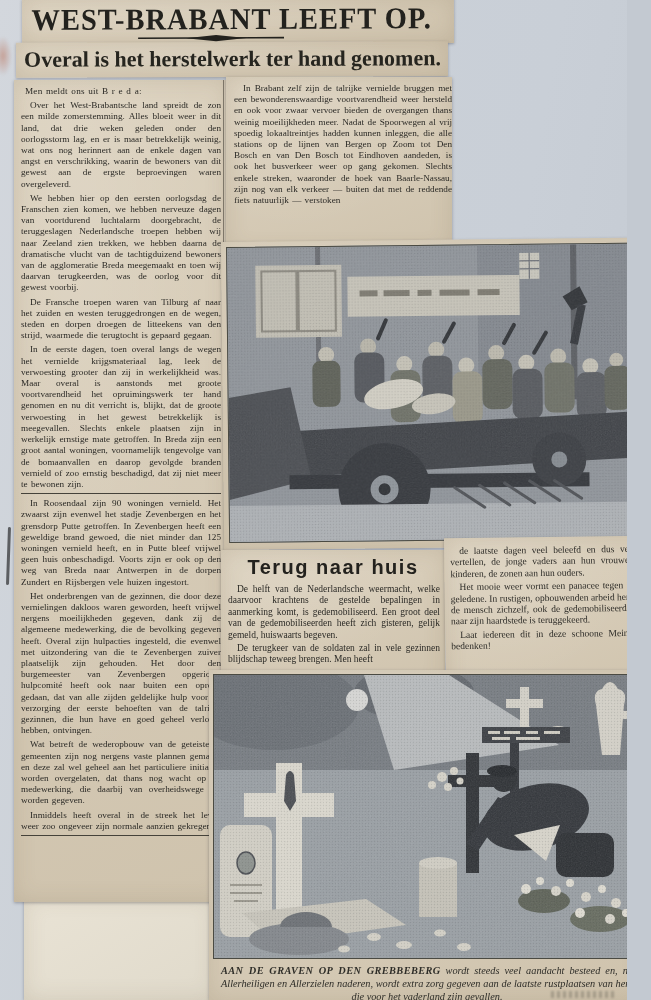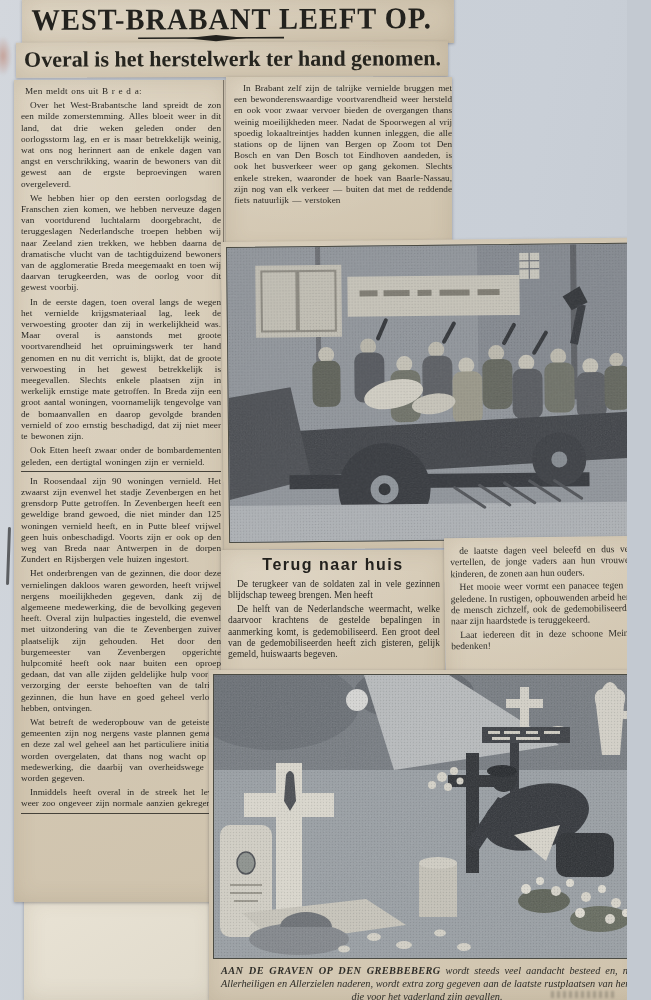--- a/index.html
+++ b/index.html
@@ -15,21 +15,21 @@
   h1,h2,h3,p{margin:0;}
   .headline{font-size:30px;font-weight:bold;letter-spacing:1px;white-space:nowrap;
             transform:scaleX(.95);transform-origin:left center;padding:4px 0 0 10px;color:#23221e;}
   .subhead{font-size:22px;font-weight:bold;white-space:nowrap;padding:4px 0 0 8px;color:#26251f;}
   .coltext p{font-size:9.2px;line-height:11.2px;text-align:justify;text-indent:9px;
              margin:0 0 3px 0;word-spacing:1px;}
   .coltext p.dateline{text-indent:4px;letter-spacing:.2px;}
   .colrule{border:none;border-top:1px solid #45423a;margin:2px 0 4px 0;}
   .vrule{position:absolute;width:1px;background:rgba(60,55,45,.55);}
   .terugtext p{font-size:9.5px;line-height:11.4px;text-align:justify;text-indent:9px;margin:0 0 2px 0;}
-  .terughead{font-family:"Liberation Sans",sans-serif;font-size:16px;font-weight:bold;
+  .terughead{font-family:"Liberation Sans",sans-serif;font-size:20px;font-weight:bold;
              letter-spacing:1.5px;text-align:center;padding:6px 0 5px 0;color:#23221e;}
   .caption{font-size:10.3px;line-height:13.2px;font-style:italic;text-align:justify;
            text-align-last:center;padding:5px 10px 0 12px;color:#2e2d28;}
   .caption .lead{font-weight:bold;letter-spacing:.4px;}
   .photoframe{display:block;border:1px solid #4a4a42;background:#8f9399;}
   .stain{position:absolute;left:-6px;top:36px;width:18px;height:40px;border-radius:50%;
          background:radial-gradient(ellipse,rgba(186,118,96,.55),rgba(186,118,96,0) 70%);
          filter:blur(1px);}
   .marginmark{position:absolute;left:7px;top:527px;width:3px;height:58px;background:#3e4042;
               transform:rotate(2deg);opacity:.8;border-radius:2px;}
@@ -57,22 +57,22 @@
     <h2 class="subhead">Overal is het herstelwerk ter hand genomen.</h2>
   </div>
 
   <div class="piece lightpiece" style="left:24px;top:896px;width:192px;height:104px;"></div>
 
   <div class="piece coltext" style="left:14px;top:80px;width:212px;height:822px;padding:0;">
     <div style="padding:6px 5px 0 7px;">
       <p class="dateline">Men meldt ons uit B r e d a:</p>
       <p>Over het West-Brabantsche land spreidt de zon een milde zomerstemming. Alles bloeit weer in dit land, dat drie weken geleden onder den oorlogsstorm lag, en er is maar betrekkelijk weinig, wat ons nog herinnert aan de enkele dagen van angst en verschrikking, waarin de bewoners van dit gewest aan de ergste beproevingen waren overgeleverd.</p>
       <p>We hebben hier op den eersten oorlogsdag de Franschen zien komen, we hebben nerveuze dagen van voortdurend luchtalarm doorgebracht, de teruggeslagen Nederlandsche troepen hebben wij naar Zeeland zien trekken, we hebben daarna de dramatische vlucht van de tachtigduizend bewoners van de agglomeratie Breda meegemaakt en toen wij daarvan terugkeerden, was de oorlog voor dit gewest voorbij.</p>
+      <p>De Fransche troepen waren van Tilburg af naar het zuiden en westen teruggedrongen en de wegen, steden en dorpen droegen de litteekens van den strijd, waarmede die terugtocht is gepaard gegaan.</p>
       <p>In de eerste dagen, toen overal langs de wegen het vernielde krijgsmateriaal lag, leek de verwoesting grooter dan zij in werkelijkheid was. Maar overal is aanstonds met groote voortvarendheid het opruimingswerk ter hand genomen en nu dit verricht is, blijkt, dat de groote verwoesting in het gewest betrekkelijk is meegevallen. Slechts enkele plaatsen zijn in werkelijk ernstige mate getroffen. In Breda zijn een groot aantal woningen, voornamelijk tengevolge van de bomaanvallen en daarop gevolgde branden vernield of zoo ernstig beschadigd, dat zij niet meer te bewonen zijn.</p>
-      <p>Ook Etten heeft zwaar onder de bombardementen geleden, een dertigtal woningen zijn er vernield.</p>
       <hr class="colrule">
       <p>In Roosendaal zijn 90 woningen vernield. Het zwaarst zijn evenwel het stadje Zevenbergen en het grensdorp Putte getroffen. In Zevenbergen heeft een geweldige brand gewoed, die niet minder dan 125 woningen vernield heeft, en in Putte bleef vrijwel geen huis onbeschadigd. Voorts zijn er ook op den weg van Breda naar Antwerpen in de dorpen Zundert en Rijsbergen vele huizen ingestort.</p>
       <p>Het onderbrengen van de gezinnen, die door deze vernielingen dakloos waren geworden, heeft vrijwel nergens moeilijkheden gegeven, dank zij de algemeene medewerking, die de bevolking gegeven heeft. Overal zijn hulpacties ingesteld, die evenwel met uitzondering van die te Zevenbergen zuiver plaatselijk zijn gehouden. Het door den burgemeester van Zevenbergen opgerichte hulpcomité heeft ook naar buiten een oproep gedaan, dat van alle zijden geldelijke hulp voor de verzorging der eerste behoeften van de talrijke gezinnen, die hun have en goed geheel verloren hebben, ontvingen.</p>
       <p>Wat betreft de wederopbouw van de geteisterde gemeenten zijn nog nergens vaste plannen gemaakt en deze zal wel geheel aan het particuliere initiatief worden overgelaten, dat thans nog wacht op de medewerking, die daarbij van overheidswege zal worden gegeven.</p>
       <p>Inmiddels heeft overal in de streek het leven weer zoo ongeveer zijn normale aanzien gekregen.</p>
       <hr class="colrule">
     </div>
   </div>
 
   <div class="vrule" style="left:223px;top:80px;height:172px;"></div>
@@ -162,22 +162,22 @@
         <line x1="325" y1="236" x2="352" y2="254"></line>
       </g>
       <rect width="408" height="294" fill="url(#dots1)"></rect>
       <rect width="408" height="294" filter="url(#noise1)" opacity="0.16"></rect>
     </svg>
   </div>
 
   <div class="piece terugtext" style="left:221px;top:550px;width:224px;height:142px;">
     <h3 class="terughead">Terug naar huis</h3>
     <div style="padding:0 5px 0 7px;">
+      <p>De helft van de Nederlandsche weermacht, welke daarvoor krachtens de gestelde bepalingen in aanmerking komt, is gedemobiliseerd. Een groot deel van de gedemobiliseerden heeft zich gisteren, gelijk gemeld, huiswaarts begeven.</p>
       <p>De terugkeer van de soldaten zal in vele gezinnen blijdschap teweeg brengen. Men heeft</p>
-      <p>De helft van de Nederlandsche weermacht, welke daarvoor krachtens de gestelde bepalingen in aanmerking komt, is gedemobiliseerd. Een groot deel van de gedemobiliseerden heeft zich gisteren, gelijk gemeld, huiswaarts begeven.</p>
     </div>
   </div>
 
   <div class="piece terugtext" style="left:445px;top:537px;width:206px;height:168px;transform:rotate(-0.7deg);overflow:hidden;">
     <div style="padding:8px 2px 0 6px;">
       <p>de laatste dagen veel beleefd en dus veel te vertellen, de jonge vaders aan hun vrouwen en kinderen, de zonen aan hun ouders.</p>
       <p>Het mooie weer vormt een panacee tegen al het geledene. In rustigen, opbouwenden arbeid hervindt de mensch zichzelf, ook de gedemobiliseerde, die naar zijn haardstede is teruggekeerd.</p>
       <p>Laat iedereen dit in deze schoone Meimaand bedenken!</p>
     </div>
   </div>

